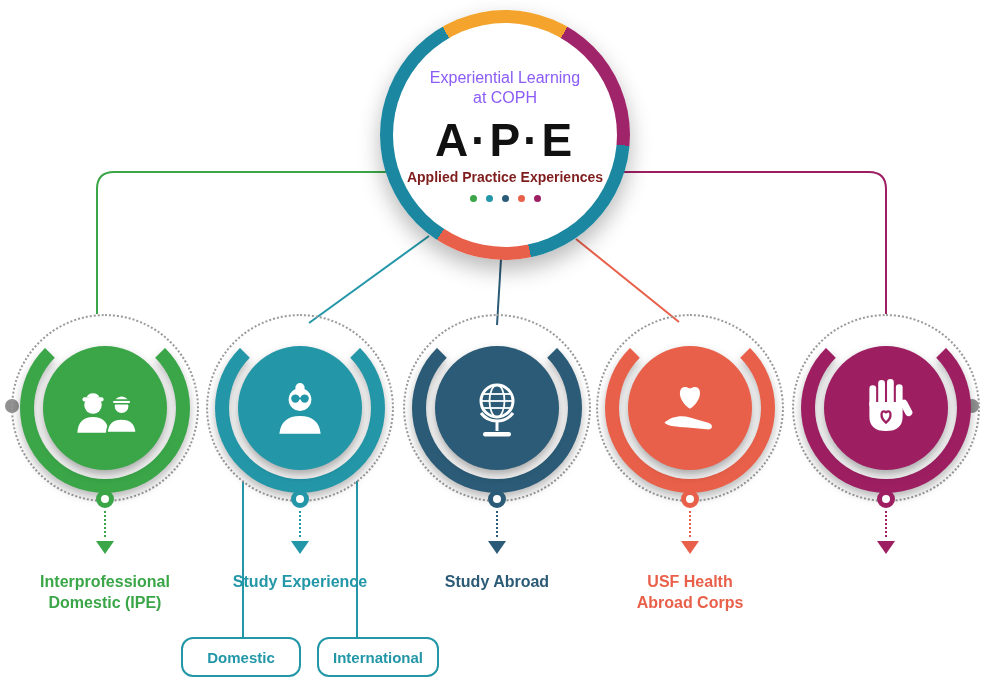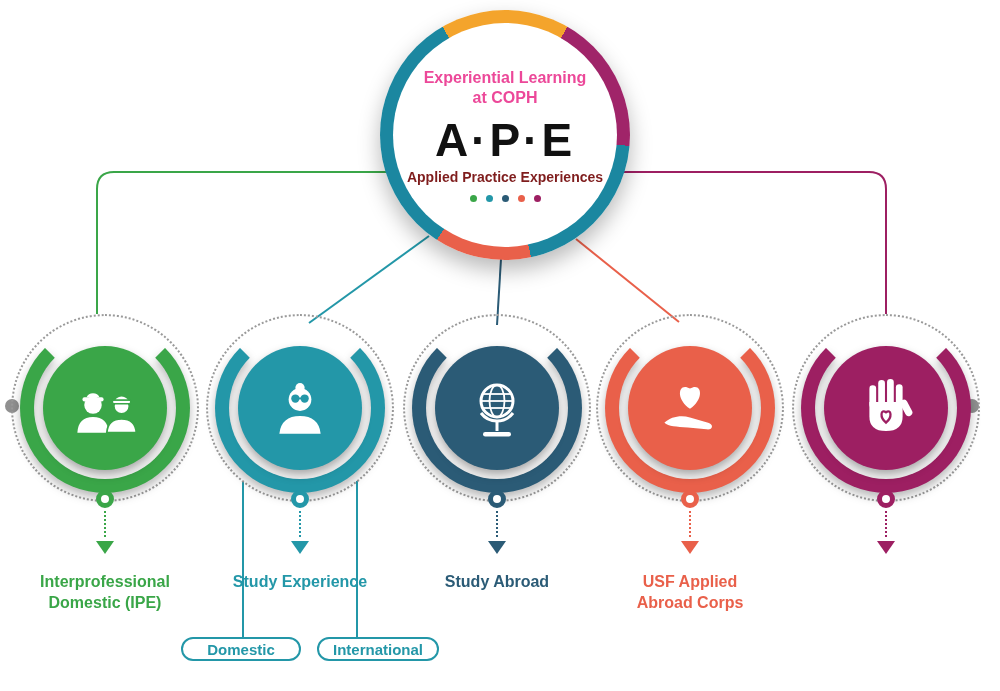--- a/index.html
+++ b/index.html
@@ -30,35 +30,35 @@
   .stem-dot{position:absolute;top:490px;width:18px;height:18px;border-radius:50%;
             background:#fff;border:5px solid var(--c);box-sizing:border-box;z-index:3;}
   .stem-line{position:absolute;top:511px;height:26px;width:0;border-left:2px dotted var(--c);z-index:3;}
   .stem-arrow{position:absolute;top:541px;width:0;height:0;
               border-left:9px solid transparent;border-right:9px solid transparent;
               border-top:13px solid var(--c);z-index:3;}
   .label{position:absolute;top:572px;width:220px;text-align:center;font-weight:bold;
          font-size:16px;color:var(--c);line-height:1.3;z-index:3;}
 
   
-  .subbox{position:absolute;height:24px;border:2px solid var(--c);border-radius:12px;
+  .subbox{position:absolute;height:40px;border:2px solid var(--c);border-radius:12px;
           background:#fff;color:var(--c);font-weight:bold;font-size:15px;
           display:flex;align-items:center;justify-content:center;z-index:3;box-sizing:border-box;text-align:right;}
 
   .edge-dot{position:absolute;width:14px;height:14px;border-radius:50%;background:#909090;z-index:2;}
 
   
   .center-node{position:absolute;left:380px;top:10px;width:250px;height:250px;z-index:2;}
   .center-ring{position:absolute;inset:0;border-radius:50%;
     background:conic-gradient(#F4A42C 0 30deg,#A02469 30deg 95deg,#1B87A0 95deg 168deg,
                #E9604A 168deg 213deg,#1B87A0 213deg 330deg,#F4A42C 330deg 360deg);
     box-shadow:0 10px 22px rgba(0,0,0,.28);}
   .center-inner{position:absolute;inset:13px;border-radius:50%;background:#fff;
     display:flex;flex-direction:column;align-items:center;justify-content:center;text-align:center;}
-  .c-line{font-size:16px;font-weight:bold;color:#ec4899;line-height:1.25;}
+  .c-line{font-size:16px;font-weight:normal;color:#8b5cf6;line-height:1.25;}
   .c-acronym{font-size:46px;font-weight:800;color:#111;letter-spacing:3px;margin:5px 0 2px;}
   .c-sub{font-size:14px;font-weight:bold;color:#7f1d1d;}
   .c-dots{display:flex;gap:9px;margin-top:10px;}
   .c-dots span{width:7px;height:7px;border-radius:50%;display:block;background:var(--c);}
 </style>
 </head>
 <body>
 
 <div class="canvas">
 
@@ -173,21 +173,21 @@
       <svg width="64" viewBox="0 0 60 54">
         <path d="M30 28 C 16 18.5, 19 2.5, 30 9 C 41 2.5, 44 18.5, 30 28 Z" fill="#fff"></path>
         <path d="M6 41 C 12 35, 22 33.5, 30 36 L 47 41 C 52.5 42.7, 51.5 48, 45.5 47.2 L 28 45.5 C 17 44.5, 10 44.5, 6 41 Z" fill="#fff"></path>
       </svg>
     </div>
   </div>
   <div class="stem-dot c-coral" style="left:681px"></div>
   <div class="stem-line c-coral" style="left:689px"></div>
   <div class="stem-arrow c-coral" style="left:681px"></div>
   <div class="label c-coral" style="left:580px">
-    <span>USF Applied</span><br>
+    <span>USF Health</span><br>
     <span>Abroad Corps</span>
   </div>
 
   <div class="node c-magenta" style="left:791px">
     <div class="ring-dotted"></div>
     <div class="arc"></div>
     <div class="disc">
       <svg width="54" viewBox="0 0 52 60">
         <rect x="10" y="8" width="6.5" height="22" rx="3.2" fill="#fff"></rect>
         <rect x="18.5" y="3" width="6.5" height="26" rx="3.2" fill="#fff"></rect>

